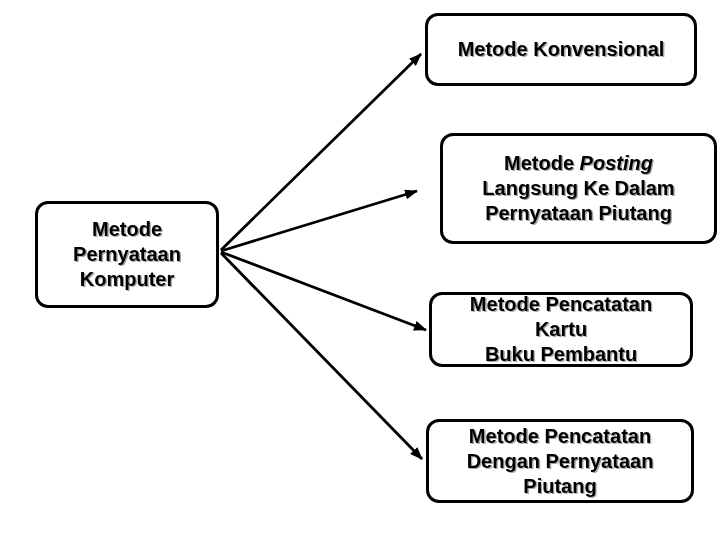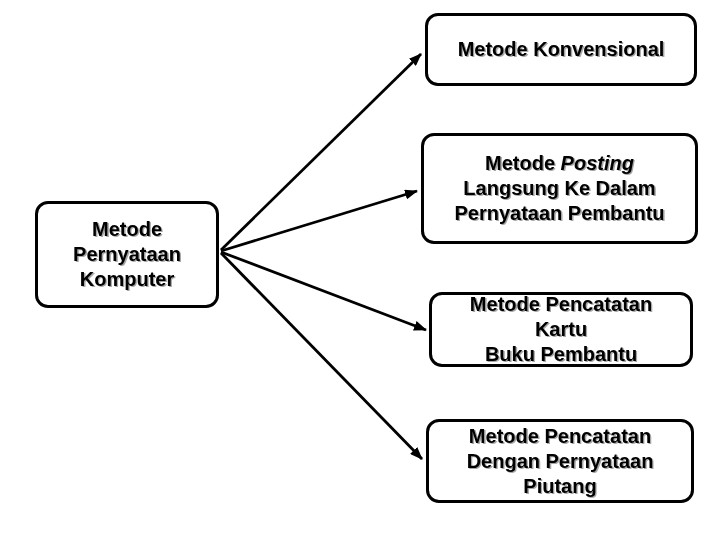--- a/index.html
+++ b/index.html
@@ -38,21 +38,21 @@
     font-size: 20px;
     line-height: 25px;
     color: #000000;
     text-shadow: 1.4px 1.4px 0 #a6a6a6;
     z-index: 2;
   }
   .node .line { white-space: nowrap; }
   .node .line i { font-style: italic; }
   #box-source   { left: 35px;  top: 201px; width: 184px; height: 107px; }
   #box-konv     { left: 425px; top: 13px;  width: 272px; height: 73px;  }
-  #box-posting  { left: 421px; top: 133px; width: 277px; height: 111px; }
+  #box-posting  { left: 440px; top: 133px; width: 277px; height: 111px; }
   #box-tanpa    { left: 429px; top: 292px; width: 264px; height: 75px;  }
   #box-komputer { left: 426px; top: 419px; width: 268px; height: 84px;  }
 </style>
 </head>
 <body>
 
 <div class="canvas">
 
   <svg class="connector-layer" viewBox="0 0 720 540" xmlns="http://www.w3.org/2000/svg">
     <defs>
@@ -72,21 +72,21 @@
     <div class="line">Komputer</div>
   </div>
 
   <div class="node" id="box-konv">
     <div class="line">Metode Konvensional</div>
   </div>
 
   <div class="node" id="box-posting">
     <div class="line"><span>Metode </span><i>Posting</i></div>
     <div class="line">Langsung Ke Dalam</div>
-    <div class="line">Pernyataan Pembantu</div>
+    <div class="line">Pernyataan Piutang</div>
   </div>
 
   <div class="node" id="box-tanpa">
     <div class="line">Metode Pencatatan</div>
     <div class="line">Kartu</div>
     <div class="line">Buku Pembantu</div>
   </div>
 
   <div class="node" id="box-komputer">
     <div class="line">Metode Pencatatan</div>

